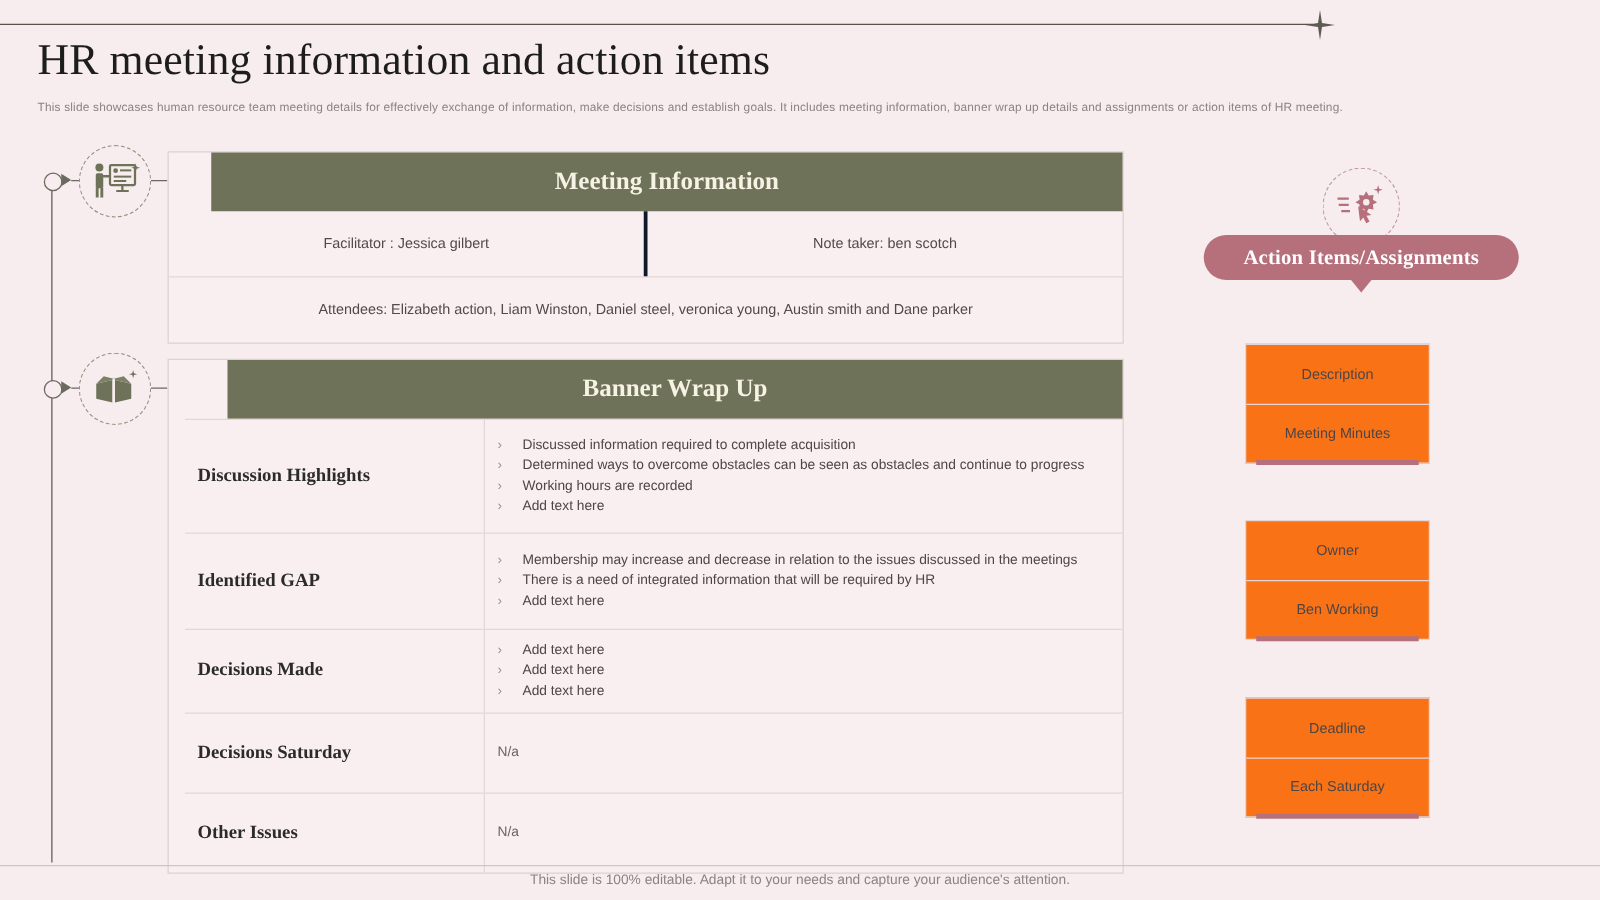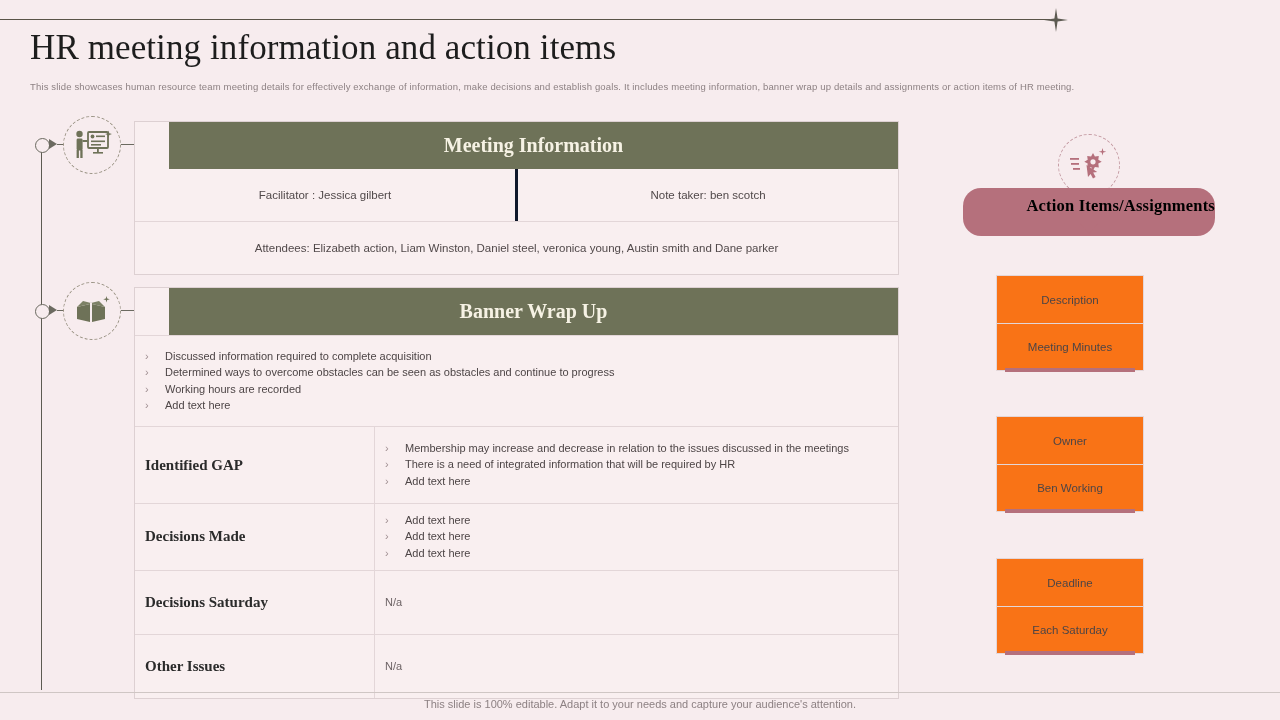--- a/index.html
+++ b/index.html
@@ -191,28 +191,28 @@
     top: 134px;
     display: flex;
     align-items: center;
     justify-content: center;
   }
   .badge {
     position: absolute;
     left: 963px;
     top: 188px;
     width: 252px;
-    height: 48px;
+    height: 36px;
     background: #b5707c;
     border-radius: 18px;
-    color: #000000;
+    color: #ffffff;
     font-family: "Liberation Serif", serif;
     font-weight: 700;
     font-size: 16.5px;
-    text-align: right;
+    text-align: center;
     line-height: 36px;
     letter-spacing: 0.2px;
   }
   .badge-tail {
     position: absolute;
     left: 1080px;
     top: 223px;
     width: 0;
     height: 0;
     border-left: 9px solid transparent;
@@ -325,24 +325,25 @@
   <div class="panel-head">Meeting Information</div>
   <div class="mi-row">
     <div class="mi-cell left-half">Facilitator : Jessica  gilbert</div>
     <div class="mi-cell">Note taker: ben scotch</div>
   </div>
   <div class="mi-row">
     <div class="mi-cell">Attendees:  Elizabeth action, Liam Winston, Daniel steel, veronica  young, Austin smith and Dane  parker</div>
   </div>
 </div>
 
-<div class="panel" style="left:134px;top:287px;width:765px;">
+<div class="panel" style="left:134px;top:287px;width:765px;padding-left:13px;">
   <div class="panel-head">Banner Wrap Up</div>
 
   <div class="bw-row" style="min-height:90px;">
+    <div class="bw-label">Discussion Highlights</div>
     <div class="bw-body">
       <div class="bullet">
           <span class="chev">›</span>
           <span>Discussed information  required  to complete  acquisition</span>
         </div>
       <div class="bullet">
           <span class="chev">›</span>
           <span>Determined  ways to overcome  obstacles can be seen as obstacles and continue to progress</span>
         </div>
       <div class="bullet">

